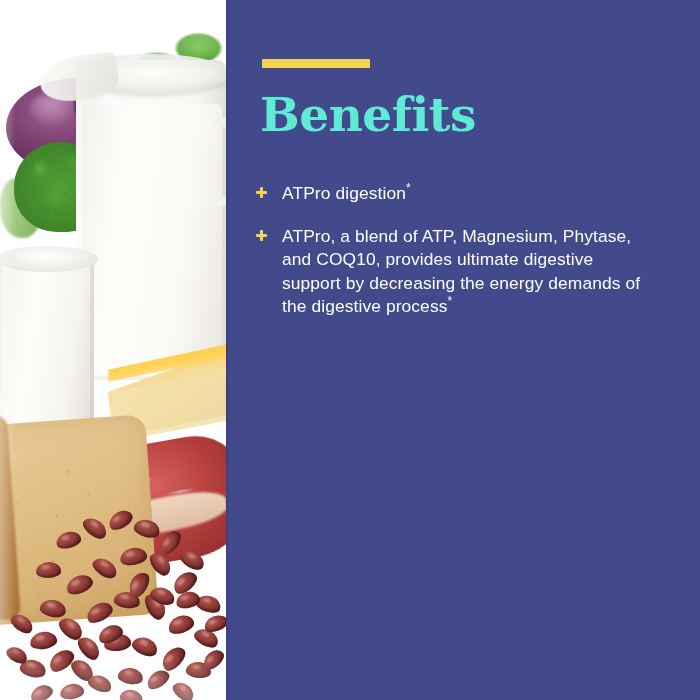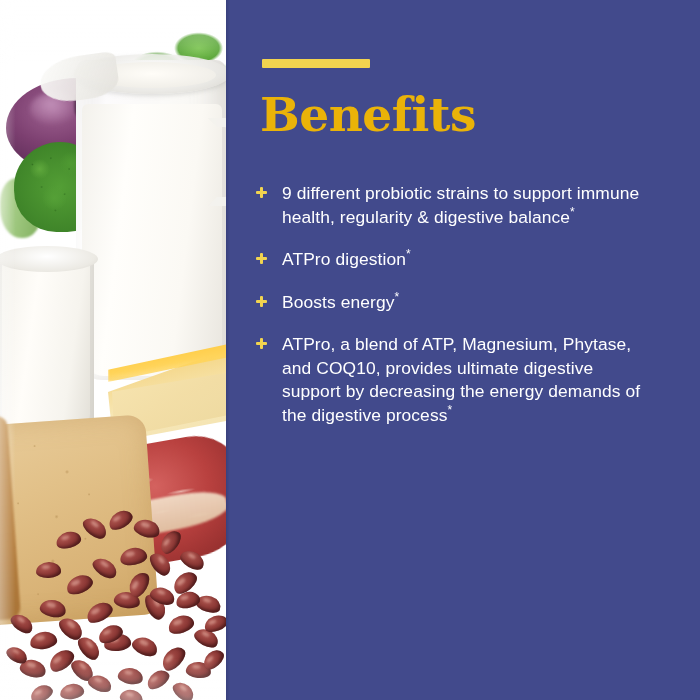--- a/index.html
+++ b/index.html
@@ -348,21 +348,21 @@
     border-radius:1px;
   }
 
   .page-title {
     position:absolute;
     left:34px; top:91px;
     font-family:"DejaVu Serif", serif;
     font-weight:bold;
     font-size:47px;
     line-height:1;
-    color:#eab308;
+    color:#5eead4;
     letter-spacing:-0.5px;
   }
 
   .benefit-list {
     position:absolute;
     left:30px; top:182px;
     width:396px;
     list-style:none;
   }
   .benefit-item {
@@ -492,20 +492,18 @@
   </div>
 
   <div class="content-panel">
     <div class="panel-edge"></div>
 
     <div class="accent-bar"></div>
 
     <h1 class="page-title">Benefits</h1>
 
     <ul class="benefit-list" id="benefit-list">
-        <li class="benefit-item"><span class="plus-icon"></span><span>9 different probiotic strains to support immune health, regularity &amp; digestive balance</span><span class="asterisk">*</span></li>
         <li class="benefit-item"><span class="plus-icon"></span><span>ATPro digestion</span><span class="asterisk">*</span></li>
-        <li class="benefit-item"><span class="plus-icon"></span><span>Boosts energy</span><span class="asterisk">*</span></li>
         <li class="benefit-item"><span class="plus-icon"></span><span>ATPro, a blend of ATP, Magnesium, Phytase, and COQ10, provides ultimate digestive support by decreasing the energy demands of the digestive process</span><span class="asterisk">*</span></li>
       </ul>
   </div>
 
 </div>
 
 </body></html>

